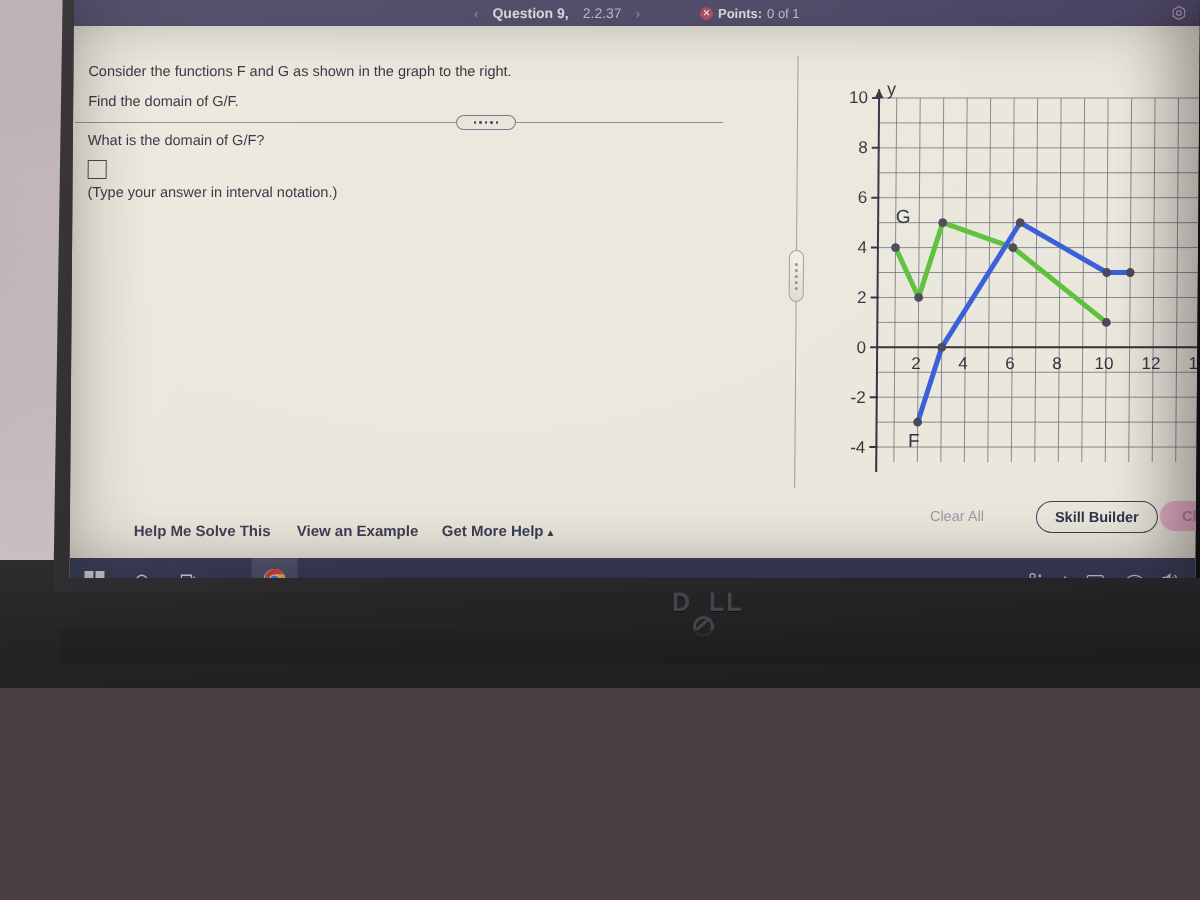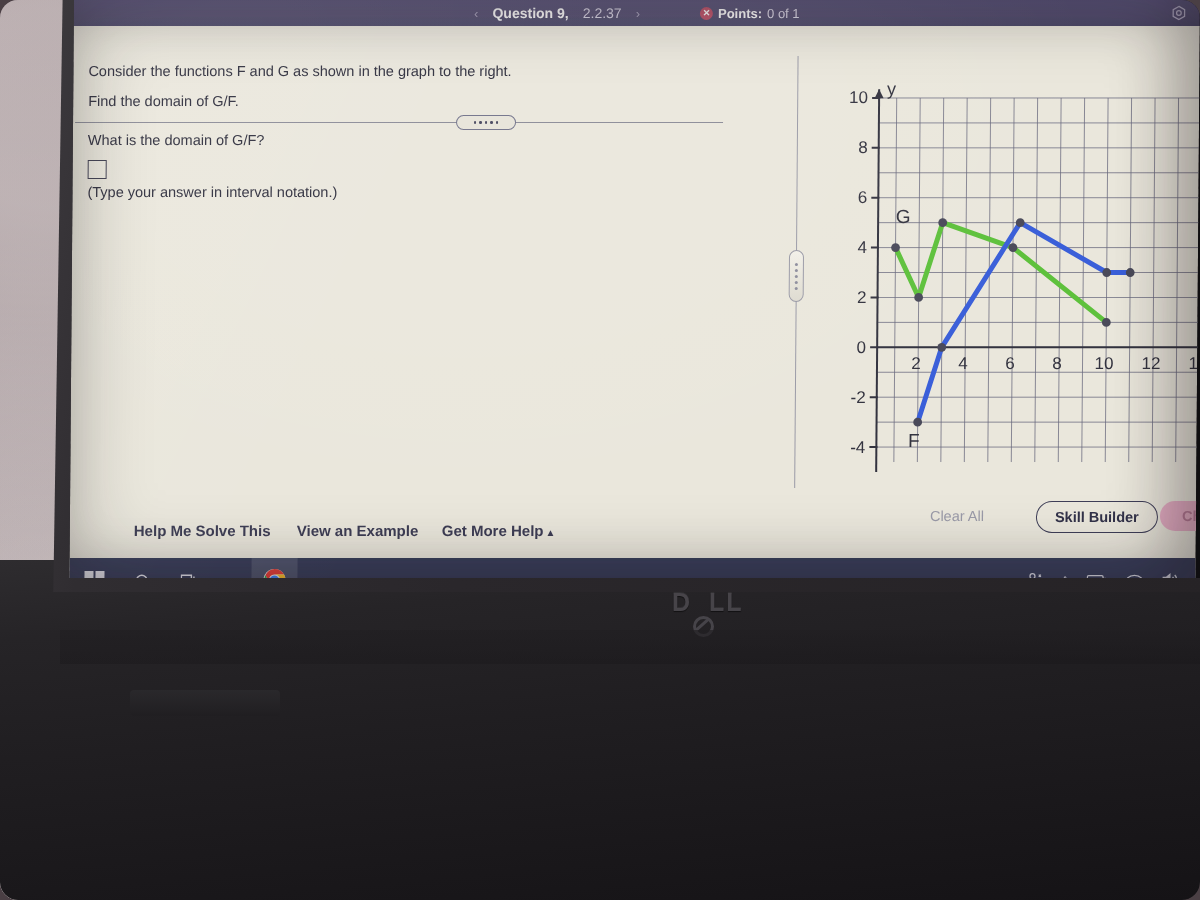--- a/index.html
+++ b/index.html
@@ -2,21 +2,21 @@
 <html><head>
 <meta charset="utf-8">
 <style>
   * { box-sizing: border-box; margin: 0; padding: 0; }
   html, body {
     width: 1200px; height: 900px;
     overflow: hidden;
     font-family: "Liberation Sans", sans-serif;
     background: #4a3f44;
   }
-  #scene { position: relative; width: 1200px; height: 900px; overflow: hidden; border-radius: 18px; }
+  #scene { position: relative; width: 1200px; height: 688px; overflow: hidden; }
 
   
   .blanket {
     position: absolute; inset: 0;
     background:
       radial-gradient(circle at 4% 12%, rgba(215,205,205,.55) 0 7%, transparent 34%),
       radial-gradient(circle at 2% 46%, rgba(180,168,170,.5) 0 9%, transparent 38%),
       radial-gradient(circle at 7% 74%, rgba(225,216,216,.5) 0 8%, transparent 33%),
       radial-gradient(circle at 1% 92%, rgba(235,228,228,.62) 0 10%, transparent 36%),
       radial-gradient(circle at 10% 30%, rgba(150,138,142,.4) 0 6%, transparent 30%),

